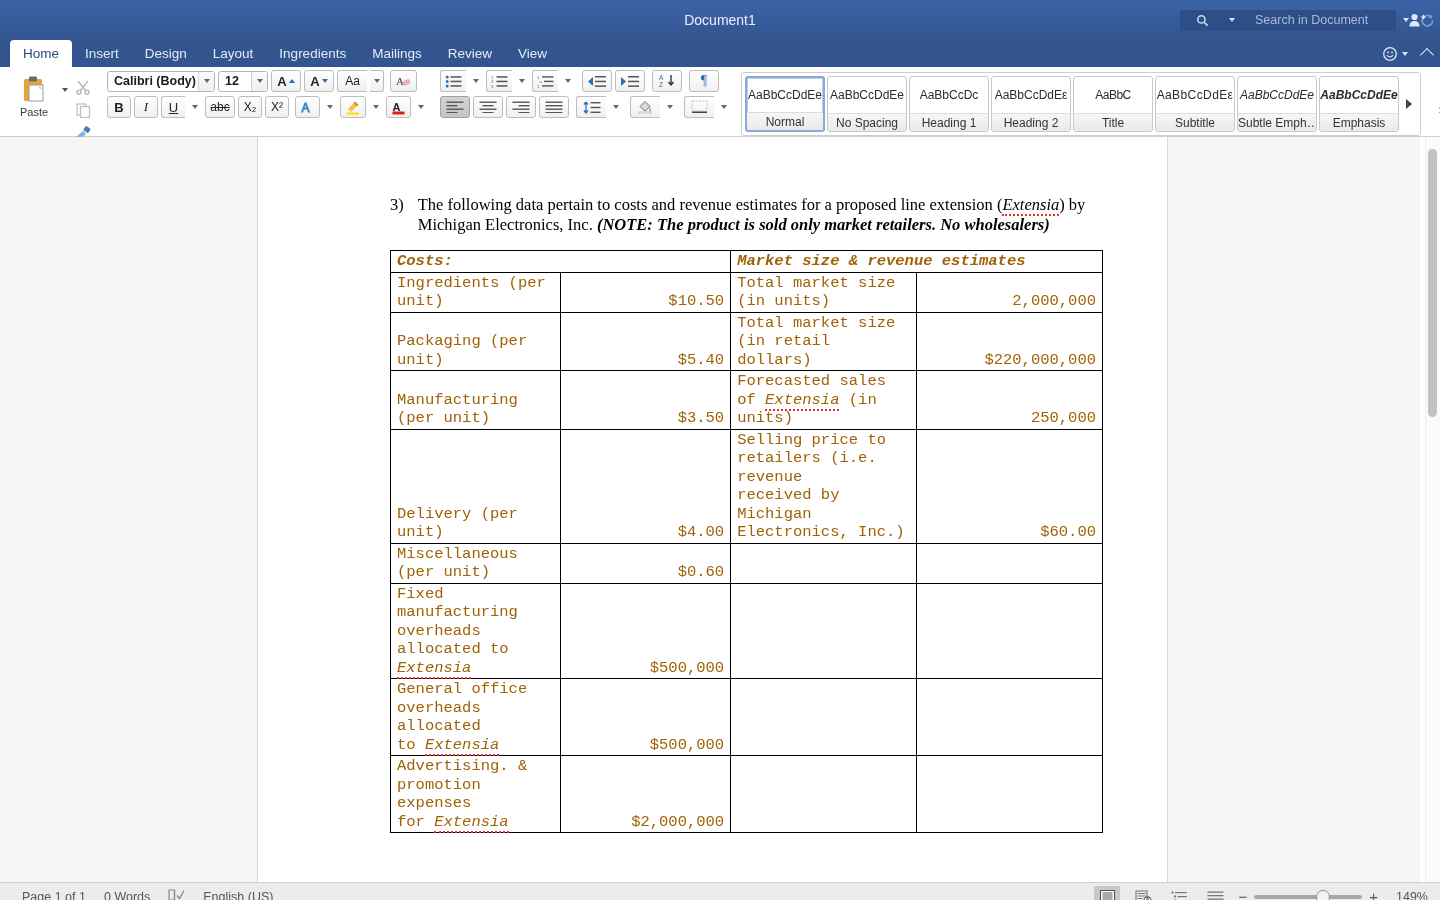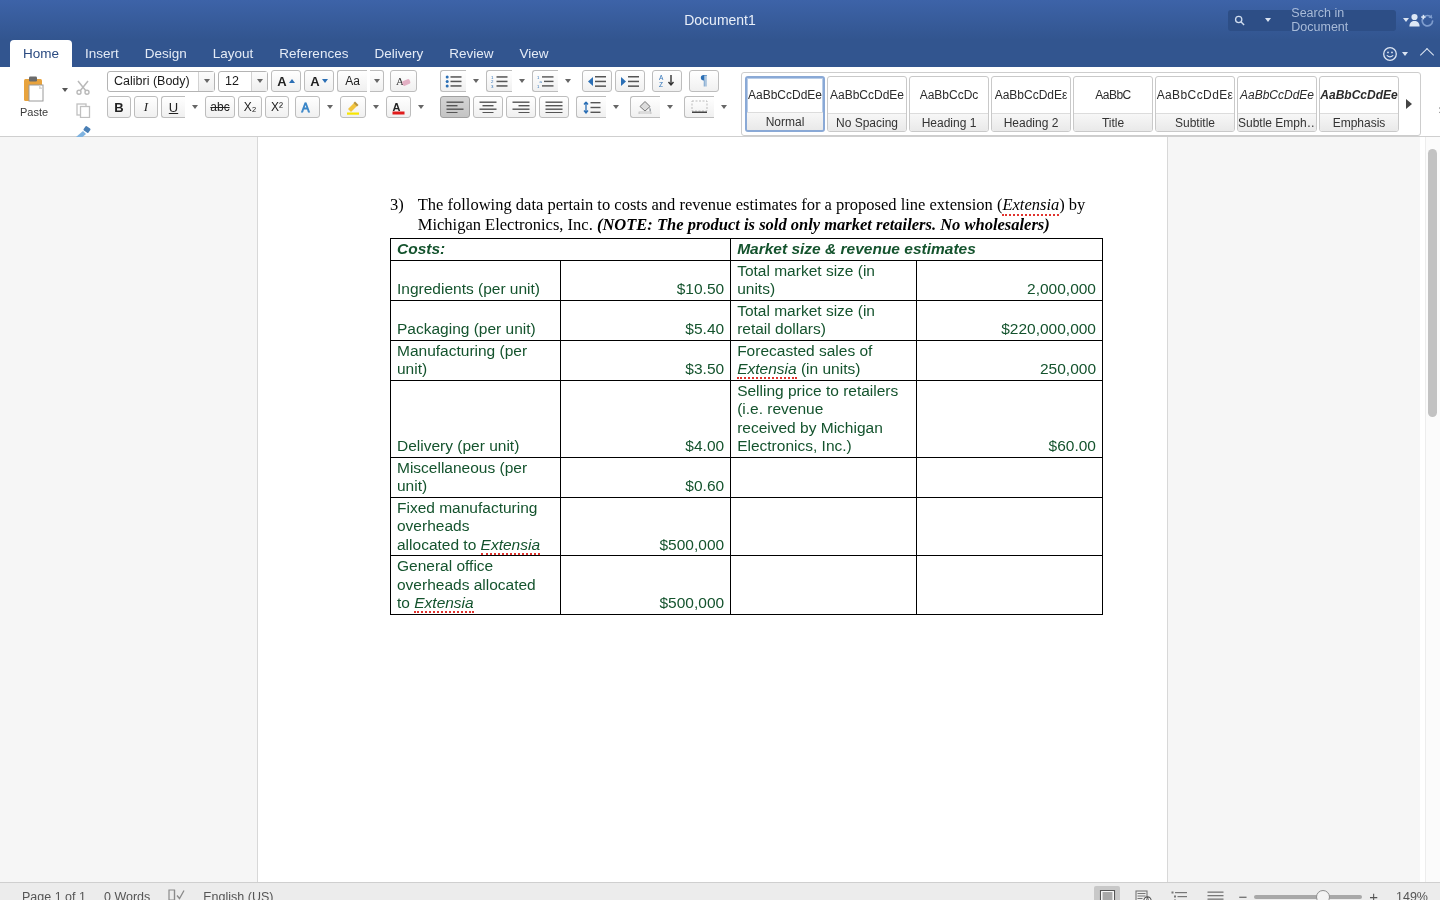--- a/index.html
+++ b/index.html
@@ -37,25 +37,25 @@
     position: absolute; left: 0; right: 0; top: 0;
     height: 40px; line-height: 40px;
     text-align: center;
     color: #e9eff9; font-size: 14px;
   }
   .tb-right {
     position: absolute; right: 10px; top: 0; height: 40px;
     display: flex; align-items: center; gap: 8px;
   }
   .searchbox {
-    width: 168px; height: 21px;
+    width: 216px; height: 21px;
     background: #2d4e86;
     border-radius: 3px;
     display: flex; align-items: center;
-    padding: 0 6px; gap: 20px;
+    padding: 0 16px; gap: 20px;
   }
   .search-ph { color: #a8bbd9; font-size: 12.5px; }
   .person-add { width: 26px; height: 26px; display: flex; align-items: center; justify-content: center; }
 
   
   .tabstrip {
     height: 27px;
     background: #32558f;
     display: flex; align-items: flex-end;
     position: relative;
@@ -97,21 +97,21 @@
   .mini-btn { width: 24px; height: 21px; display:flex; align-items:center; justify-content:center; }
 
   
   .font-grp { display: flex; flex-direction: column; gap: 4px; padding-left: 6px; }
   .frow { display: flex; align-items: center; gap: 3px; }
   .combo {
     height: 21px; border: 1px solid #b4b4b4; border-radius: 3px;
     background: #fff; display: flex; align-items: center;
     font-size: 12.5px; color: #1a1a1a;
   }
-  .combo .cval { padding: 0 6px; flex: 1; white-space: nowrap; overflow: hidden; }
+  .combo .cval { padding: 0 6px; flex: 1; white-space: nowrap; overflow: hidden; font-weight: bold; }
   .combo .cbtn {
     width: 16px; height: 19px; border-left: 1px solid #d2d2d2;
     display: flex; align-items: center; justify-content: center;
     background: linear-gradient(to bottom,#fcfcfc,#eeeeee);
   }
   .cdn { width:0;height:0;border-left:3px solid transparent;border-right:3px solid transparent;border-top:4px solid #666; }
   .fbtn {
     height: 22px; min-width: 24px; padding: 0 4px;
     border: 1px solid #bdbdbd; border-radius: 3px;
     background: linear-gradient(to bottom,#ffffff,#f0f0f0);
@@ -205,26 +205,26 @@
     font-size: 16.5px; color: #000; line-height: 19.5px;
     display: flex; gap: 14px;
   }
   .q-num { flex: 0 0 auto; }
   .q-body { flex: 1 1 auto; }
   .note-bi { font-weight: bold; font-style: italic; }
   .sp { font-style: italic; border-bottom: 2px dotted #e0332e; padding-bottom: 0px; }
 
   table.dt {
     border-collapse: collapse;
-    margin-top: 4px;
+    margin-top: 16px;
     width: 713px;
     table-layout: fixed;
-    font-family: Liberation Sans, sans-serif;
+    font-family: Liberation Mono, monospace;
     font-size: 15.5px;
-    color: #14532d;
+    color: #a16207;
   }
   table.dt td { border: 1px solid #000; padding: 1px 6px; vertical-align: bottom; line-height: 18.5px; }
   .c-lab { width: 247px; }
   .c-val { width: 93px; text-align: right; }
   .c-lab2 { width: 270px; }
   .c-val2 { width: 103px; text-align: right; }
   .hdr { font-weight: bold; font-style: italic; }
   .twoline { height: 38px; }
 
   
@@ -297,22 +297,22 @@
     </div>
   </div>
 </div>
 
 <div class="tabstrip">
   <div style="width:10px"></div>
   <div class="tab active">Home</div>
   <div class="tab">Insert</div>
   <div class="tab">Design</div>
   <div class="tab">Layout</div>
-  <div class="tab">References</div>
-  <div class="tab">Delivery</div>
+  <div class="tab">Ingredients</div>
+  <div class="tab">Mailings</div>
   <div class="tab">Review</div>
   <div class="tab">View</div>
   <div class="tabstrip-right">
     <svg width="16" height="16" viewBox="0 0 16 16">
         <circle cx="8" cy="8" r="6.3" fill="none" stroke="#dde6f3" stroke-width="1.3"></circle>
         <circle cx="6" cy="6.4" r="0.9" fill="#dde6f3"></circle>
         <circle cx="10" cy="6.4" r="0.9" fill="#dde6f3"></circle>
         <path d="M5.2 9.6 Q8 12 10.8 9.6" fill="none" stroke="#dde6f3" stroke-width="1.2" stroke-linecap="round"></path>
       </svg>
     <span class="caret-dn"></span>
@@ -703,20 +703,26 @@
           <td class="c-val2">&nbsp;</td>
         </tr>
 
         <tr class="twoline">
           <td class="c-lab"><span>General office overheads allocated</span><br><span>to </span><span class="sp">Extensia</span></td>
           <td class="c-val">$500,000</td>
           <td class="c-lab2">&nbsp;</td>
           <td class="c-val2">&nbsp;</td>
         </tr>
 
+        <tr class="twoline">
+          <td class="c-lab"><span>Advertising. &amp; promotion expenses</span><br><span>for </span><span class="sp">Extensia</span></td>
+          <td class="c-val">$2,000,000</td>
+          <td class="c-lab2">&nbsp;</td>
+          <td class="c-val2">&nbsp;</td>
+        </tr>
       </tbody>
         </table>
 
     </div>
   </div>
 
   <div class="scrollbar-track">
     <div class="scrollbar-thumb"></div>
   </div>
 </div>

